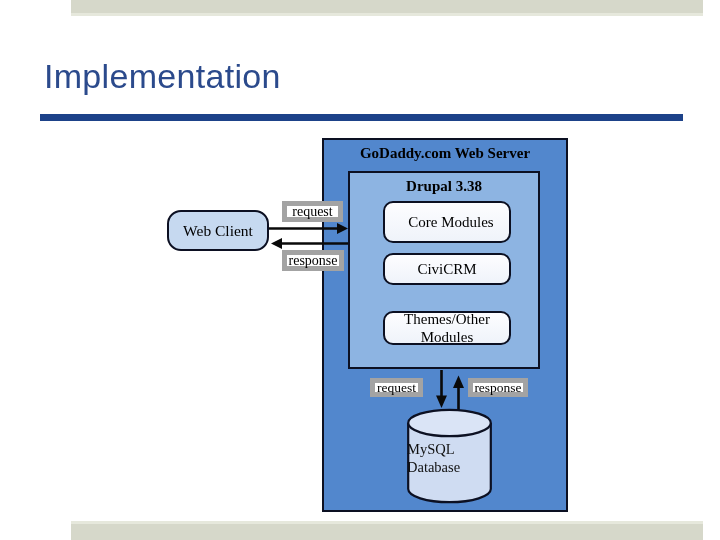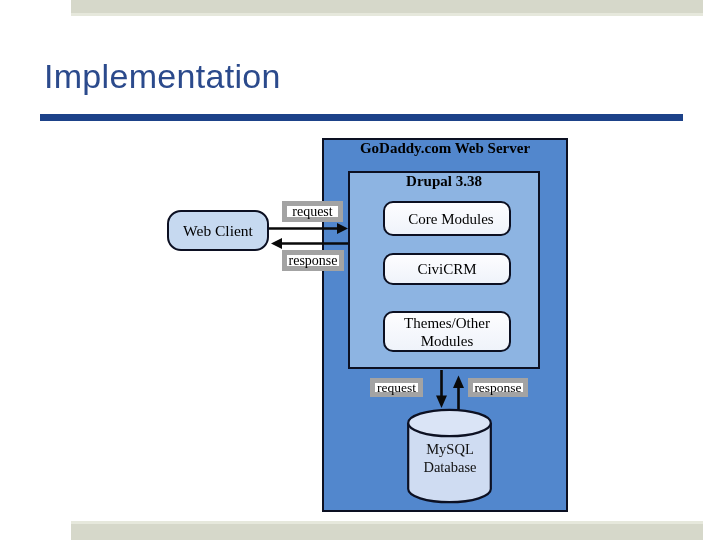--- a/index.html
+++ b/index.html
@@ -22,49 +22,49 @@
   
   .box{position:absolute;box-sizing:border-box;}
   .server{
     left:322px;top:138px;width:246px;height:374px;z-index:1;
     background:var(--server-fill,#5287cd);border:2.5px solid var(--stroke,#0c1022);
   }
   .drupal{
     left:348px;top:171px;width:192px;height:198px;z-index:2;
     background:var(--drupal-fill,#8db4e2);border:2px solid var(--stroke,#0c1022);
   }
-  .box-title{font-weight:bold;font-size:15px;text-align:center;}
+  .box-title{font-weight:bold;font-size:15px;text-align:center;padding-top:5px;}
   .module{
     position:absolute;left:383px;width:128px;z-index:3;box-sizing:border-box;
     background:linear-gradient(var(--module-fill,#fdfdff),#eff3fa);
     border:2px solid var(--stroke,#0c1022);border-radius:10px;
     display:flex;align-items:center;justify-content:center;text-align:center;
     font-size:15px;line-height:18px;padding:2px 10px;
   }
-  .m-core{top:201px;height:35px;padding-left:18px;}
+  .m-core{top:201px;height:42px;padding-left:18px;}
   .m-civi{top:253px;height:32px;}
-  .m-themes{top:311px;height:41px;}
+  .m-themes{top:311px;height:34px;}
   .client{
     position:absolute;left:167px;top:210px;width:102px;height:41px;z-index:3;box-sizing:border-box;
     background:var(--client-fill,#c6d9f0);border:2px solid var(--stroke,#0c1022);border-radius:14px;
     display:flex;align-items:center;justify-content:center;font-size:15.5px;
   }
   .conn-label{
     position:absolute;z-index:4;box-sizing:border-box;background:var(--label-bg,#ffffff);
     border:5px solid #a3a3a3;display:flex;align-items:center;justify-content:center;
     font-size:14px;
   }
   .lbl-req-left{left:282px;top:201px;width:61px;height:21px;}
   .lbl-res-left{left:282px;top:250px;width:62px;height:21px;}
   .lbl-req-bottom{left:370px;top:378px;width:53px;height:19px;font-size:13.5px;}
   .lbl-res-bottom{left:468px;top:378px;width:60px;height:19px;font-size:13.5px;}
   .overlay{position:absolute;left:0;top:0;z-index:5;pointer-events:none;}
   .db-text{
     position:absolute;left:407px;top:441px;width:86px;z-index:6;
-    text-align:center;font-size:14.5px;line-height:17.5px;color:#111;
+    font-size:14.5px;line-height:17.5px;color:#111;
   }
 </style>
 </head>
 <body>
 
 <div class="slide">
 
   <div class="strip-top"></div>
   <div class="strip-top-light"></div>
   <div class="strip-bottom-light"></div>

